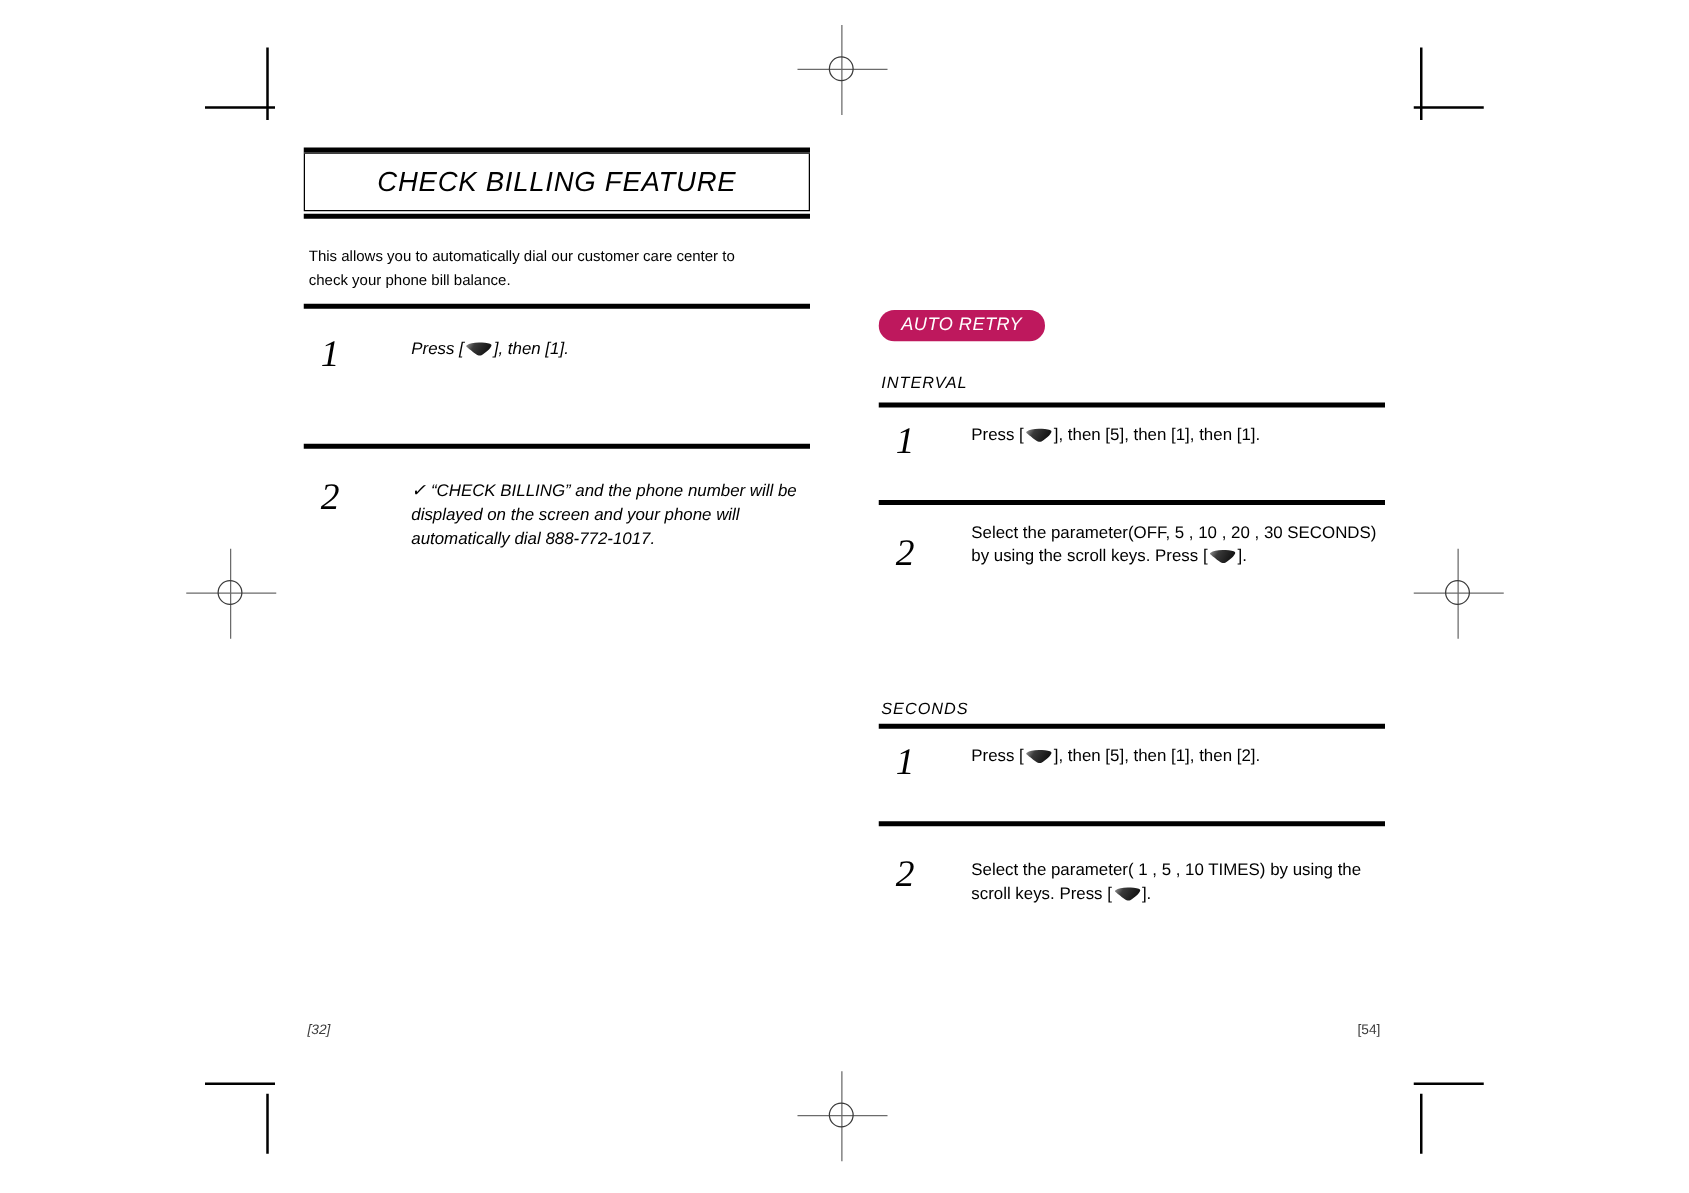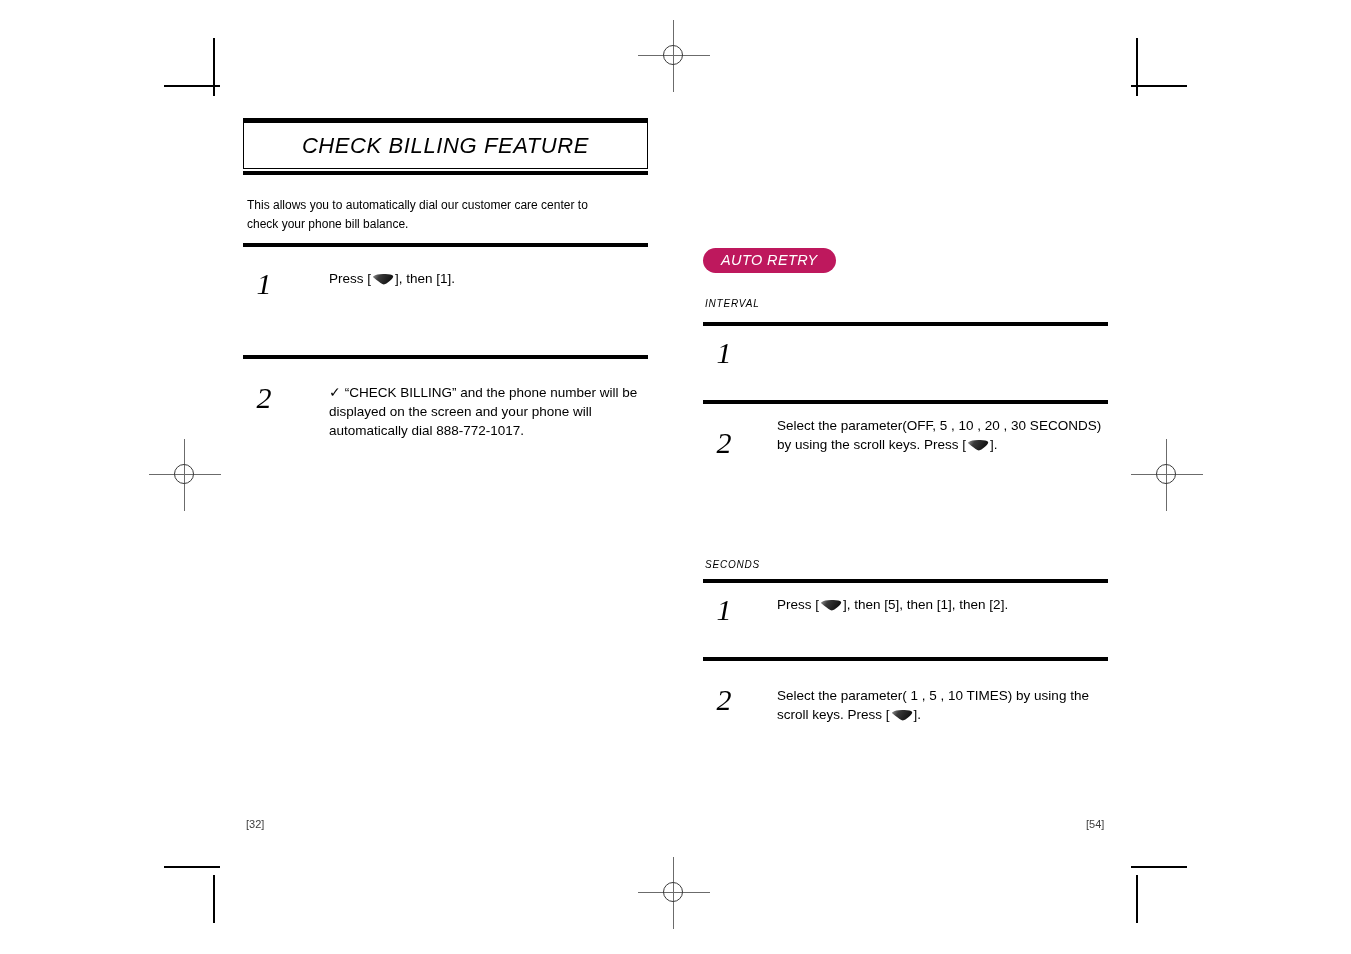--- a/index.html
+++ b/index.html
@@ -127,21 +127,21 @@
     letter-spacing: 0.4px;
     display: inline-block;
     margin-top: 48px;
   }
 
   
   .sub-label {
     position: absolute;
     left: 2px;
     font-style: italic;
-    font-size: 10px;
+    font-size: 13px;
     letter-spacing: 0.8px;
   }
 
   
   .step-group { position: absolute; left: 0; width: 100%; }
   .step-rule {
     height: 4px;
     background: #000000;
   }
   .step-body {
@@ -156,21 +156,21 @@
     line-height: 1;
     width: 42px;
     flex: 0 0 42px;
     text-align: center;
   }
   .step-text {
     font-size: 13.5px;
     line-height: 19px;
     flex: 1 1 auto;
   }
-  .step-text.indent-wide { padding-left: 44px; }
+  .step-text.indent-wide { padding-left: 44px; font-style: italic; }
   .step-text.indent-narrow { padding-left: 32px; }
 
   .check-mark {
     font-size: 14px;
     margin-right: 4px;
   }
 
   
   .key-icon {
     display: inline-block;
@@ -180,21 +180,21 @@
     margin: 0 1px;
   }
 
   
   .page-num {
     position: absolute;
     top: 818px;
     font-size: 11px;
     color: #3c3c3c;
   }
-  .page-num.left-pn  { left: 246px; }
+  .page-num.left-pn  { left: 246px; font-style: italic; }
   .page-num.right-pn { left: 1086px; }
 </style>
 </head>
 <body>
 
 <div class="crop-line" style="left:213px; top:38px; width:2px; height:58px;"></div>
 <div class="crop-line" style="left:164px; top:85px; width:56px; height:2px;"></div>
 
 <div class="crop-line" style="left:1136px; top:38px; width:2px; height:58px;"></div>
 <div class="crop-line" style="left:1131px; top:85px; width:56px; height:2px;"></div>
@@ -276,20 +276,25 @@
 
   <div class="pill">AUTO RETRY</div>
 
 
   <div class="sub-label" style="top:298px;">INTERVAL</div>
 
   <div class="step-group" style="top:322px;">
     <div class="step-rule"></div>
     <div class="step-body" style="padding-top:12px; height:82px;">
       <div class="step-num">1</div>
+      <div class="step-text indent-narrow">
+        <span>Press [</span><span class="key-icon"><svg viewBox="0 0 22 12" width="22" height="12" xmlns="http://www.w3.org/2000/svg">
+              <path d="M1.5 3.2 C4 1.2, 9 0.6, 16 1.2 C19.5 1.6, 21.4 2.4, 21.2 3.4 C20.8 5.6, 16.5 9.4, 13.2 11.1 C11.8 11.8, 10.4 11.4, 8.6 10.1 C5.6 7.9, 2.4 5.4, 1.2 4.3 C0.8 3.9, 1 3.5, 1.5 3.2 Z" fill="url(#kg1)"></path>
+            </svg></span><span>], then [5], then [1], then [1].</span>
+      </div>
     </div>
   </div>
 
   <div class="step-group" style="top:400px;">
     <div class="step-rule"></div>
     <div class="step-body" style="padding-top:12px; height:96px;">
       <div class="step-num" style="padding-top:12px;">2</div>
       <div class="step-text indent-narrow" style="width:300px;">
         <span>Select the parameter(OFF, 5 , 10 , 20 , 30 SECONDS) by using the scroll keys. Press [</span><span class="key-icon"><svg viewBox="0 0 22 12" width="22" height="12" xmlns="http://www.w3.org/2000/svg">
               <path d="M1.5 3.2 C4 1.2, 9 0.6, 16 1.2 C19.5 1.6, 21.4 2.4, 21.2 3.4 C20.8 5.6, 16.5 9.4, 13.2 11.1 C11.8 11.8, 10.4 11.4, 8.6 10.1 C5.6 7.9, 2.4 5.4, 1.2 4.3 C0.8 3.9, 1 3.5, 1.5 3.2 Z" fill="url(#kg1)"></path>

